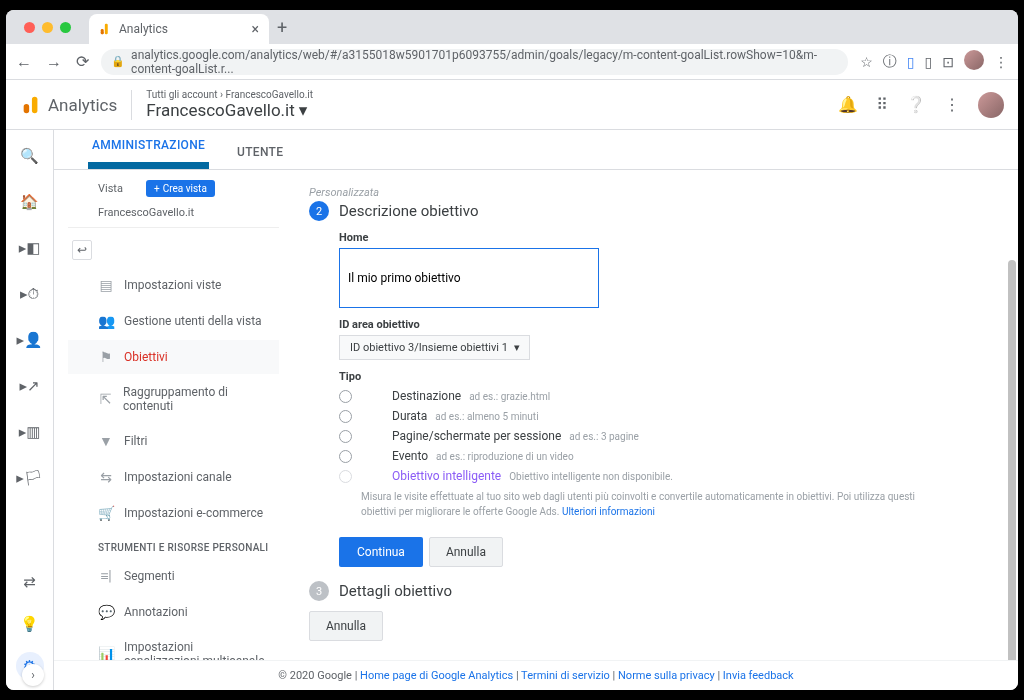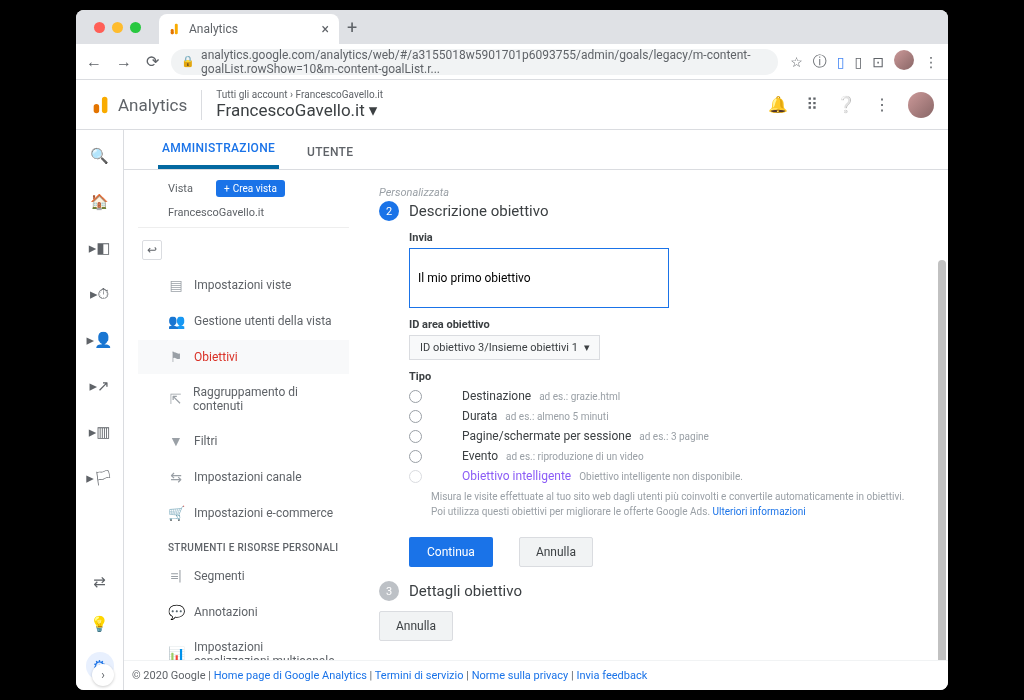--- a/index.html
+++ b/index.html
@@ -1,17 +1,17 @@
 <!DOCTYPE html>
 <html><head>
 <meta charset="utf-8">
 <style>
 * { box-sizing: border-box; margin: 0; padding: 0; font-family: Roboto, Arial, sans-serif; }
 body { background: #000; display: flex; justify-content: center; align-items: center; min-height: 700px; }
-.window { width: 872px; height: 680px; background: #fff; border-radius: 8px; overflow: hidden; display: flex; flex-direction: column; box-shadow: 0 10px 40px rgba(0,0,0,0.5); }
+.window { width: 1012px; height: 680px; background: #fff; border-radius: 8px; overflow: hidden; display: flex; flex-direction: column; box-shadow: 0 10px 40px rgba(0,0,0,0.5); }
 
 
 .browser-chrome { background: #dfe1e5; }
 .tab-bar { display: flex; align-items: center; height: 34px; padding-left: 10px; }
 .traffic { display: flex; gap: 7px; padding: 0 8px; }
 .traffic span { width: 11px; height: 11px; border-radius: 50%; display: block; }
 .dot-r { background: #ff5f57; } .dot-y { background: #febc2e; } .dot-g { background: #28c840; }
 .tab { background: #fff; border-radius: 8px 8px 0 0; display: flex; align-items: center; height: 30px; padding: 0 10px; margin-left: 10px; min-width: 180px; font-size: 12px; color: #5f6368; gap: 6px; align-self: flex-end; }
 .tab-close { margin-left: auto; font-size: 14px; color: #5f6368; cursor: pointer; }
 .new-tab { margin-left: 8px; color: #5f6368; font-size: 18px; cursor: pointer; }
@@ -37,21 +37,21 @@
 
 .body { flex: 1; display: flex; overflow: hidden; position: relative; }
 .left-rail { width: 48px; background: #fff; border-right: 1px solid #dadce0; display: flex; flex-direction: column; align-items: center; padding-top: 12px; gap: 18px; color: #5f6368; font-size: 15px; }
 .left-rail .rail-item { cursor: pointer; width: 28px; height: 28px; display: flex; align-items: center; justify-content: center; }
 .left-rail .rail-bottom { margin-top: auto; display: flex; flex-direction: column; gap: 14px; padding-bottom: 10px; align-items: center;}
 .rail-active { background: #e8f0fe; color: #1a73e8; border-radius: 50%; }
 
 .center { flex: 1; display: flex; flex-direction: column; overflow: hidden; }
 .subtabs { display: flex; height: 40px; padding-left: 34px; border-bottom: 1px solid #dadce0; gap: 24px; align-items: flex-end; }
 .subtab { font-size: 12px; font-weight: 500; color: #5f6368; padding: 10px 4px; cursor: pointer; letter-spacing: 0.3px; }
-.subtab.active { color: #1a73e8; border-bottom: 4px solid #0369a1; }
+.subtab.active { color: #1a73e8; border-bottom: 7px solid #0369a1; }
 
 .workspace { flex: 1; display: flex; overflow: hidden; }
 .admin-col { width: 225px; padding: 10px 0 0 14px; display: flex; flex-direction: column; gap: 2px; overflow-y: auto; }
 .vista-hdr { display: flex; align-items: center; gap: 23px; font-size: 11px; color: #5f6368; margin-bottom: 4px; padding-left: 30px;}
 .crea-btn { background: #1a73e8; color: #fff; border: none; border-radius: 3px; font-size: 10px; padding: 3px 8px; display: flex; align-items: center; gap: 3px; cursor: pointer; }
 .vista-name { font-size: 11px; color: #5f6368; padding: 3px 0 8px 30px; border-bottom: 1px solid #eee; margin-bottom: 6px; }
 .back-btn { width: 20px; height: 20px; display: flex; align-items: center; justify-content: center; border: 1px solid #dadce0; border-radius: 2px; font-size: 12px; cursor: pointer; margin: 4px 0 6px 4px; color:#5f6368; }
 .menu-item { display: flex; align-items: center; gap: 10px; padding: 9px 8px 9px 30px; font-size: 12px; color: #5f6368; cursor: pointer; }
 .menu-item.active { color: #d93025; background: #f8f9fa; }
 .menu-icon { width: 16px; color: #9aa0a6; font-size: 14px; text-align: center; }
@@ -70,24 +70,24 @@
 .text-input { width: 260px; border: 1px solid #1a73e8; padding: 22px 8px; font-size: 12px; outline: none; }
 .select-box { display: inline-flex; align-items: flex-end; border: 1px solid #dadce0; background: #f8f9fa; padding: 5px 10px; font-size: 11px; color: #3c4043; cursor: pointer; gap: 6px; }
 .radio-row { display: flex; align-items: center; gap: 8px; margin: 6px 0; font-size: 12px; }
 .radio { width: 13px; height: 13px; border: 1.5px solid #9aa0a6; border-radius: 50%; }
 .radio.disabled { border-color: #dadce0; }
 .radio-label { color: #3c4043; margin-left: 32px; }
 .radio-label.disabled { color: #8b5cf6; }
 .radio-hint { color: #9aa0a6; font-size: 10px; }
 .smart-desc { font-size: 10px; color: #9aa0a6; margin: 4px 0 4px 22px; line-height: 1.5; max-width: 560px; }
 .link { color: #1a73e8; cursor: pointer; }
-.btn-row { display: flex; gap: 26px; margin: 18px 0 14px 30px; }
+.btn-row { display: flex; gap: 6px; margin: 18px 0 14px 30px; }
 .btn-primary { background: #1a73e8; color: #fff; border: none; padding: 8px 18px; font-size: 12px; cursor: pointer; border-radius: 2px; }
 .btn-secondary { background: #f1f3f4; color: #3c4043; border: 1px solid #dadce0; padding: 7px 16px; font-size: 12px; cursor: pointer; border-radius: 2px; }
-.footer { position: absolute; bottom: 0; left: 48px; right: 0; font-size: 11px; color: #5f6368; padding: 8px; background: #fff; border-top: 1px solid #f1f3f4; }
+.footer { position: absolute; bottom: 0; left: 48px; right: 0; text-align: center; font-size: 11px; color: #5f6368; padding: 8px; background: #fff; border-top: 1px solid #f1f3f4; }
 .scroll-track { position: absolute; right: 2px; top: 90px; bottom: 30px; width: 8px; }
 .scroll-thumb { position: absolute; right: 0; top: 0; width: 8px; height: 420px; background: #c1c1c1; border-radius: 4px; }
 .expand-handle { position: absolute; bottom: 4px; left: 16px; width: 22px; height: 22px; border-radius: 50%; box-shadow: 0 1px 3px rgba(0,0,0,0.2); background:#fff; display:flex; align-items:center; justify-content:center; color:#5f6368; font-size:12px; }
 </style>
 </head>
 <body>
 
 <div class="window">
 
   <div class="browser-chrome">
@@ -238,21 +238,21 @@
 
         <div class="content">
           <div class="form-area">
             <div class="step-sub">Personalizzata</div>
           </div>
           <div class="step">
             <span class="step-num step-blue">2</span>
             <span class="step-title">Descrizione obiettivo</span>
           </div>
           <div class="form-area">
-            <div class="label">Invia</div>
+            <div class="label">Home</div>
             <input class="text-input" value="Il mio primo obiettivo" style="">
             <div class="label">ID area obiettivo</div>
             <div class="select-box">
                 <span>ID obiettivo 3/Insieme obiettivi 1</span>
                 <span>▾</span>
               </div>
             <div class="label">Tipo</div>
             <div class="radio-row">
                 <span class="radio"></span>
                 <span class="radio-label">Destinazione</span>

